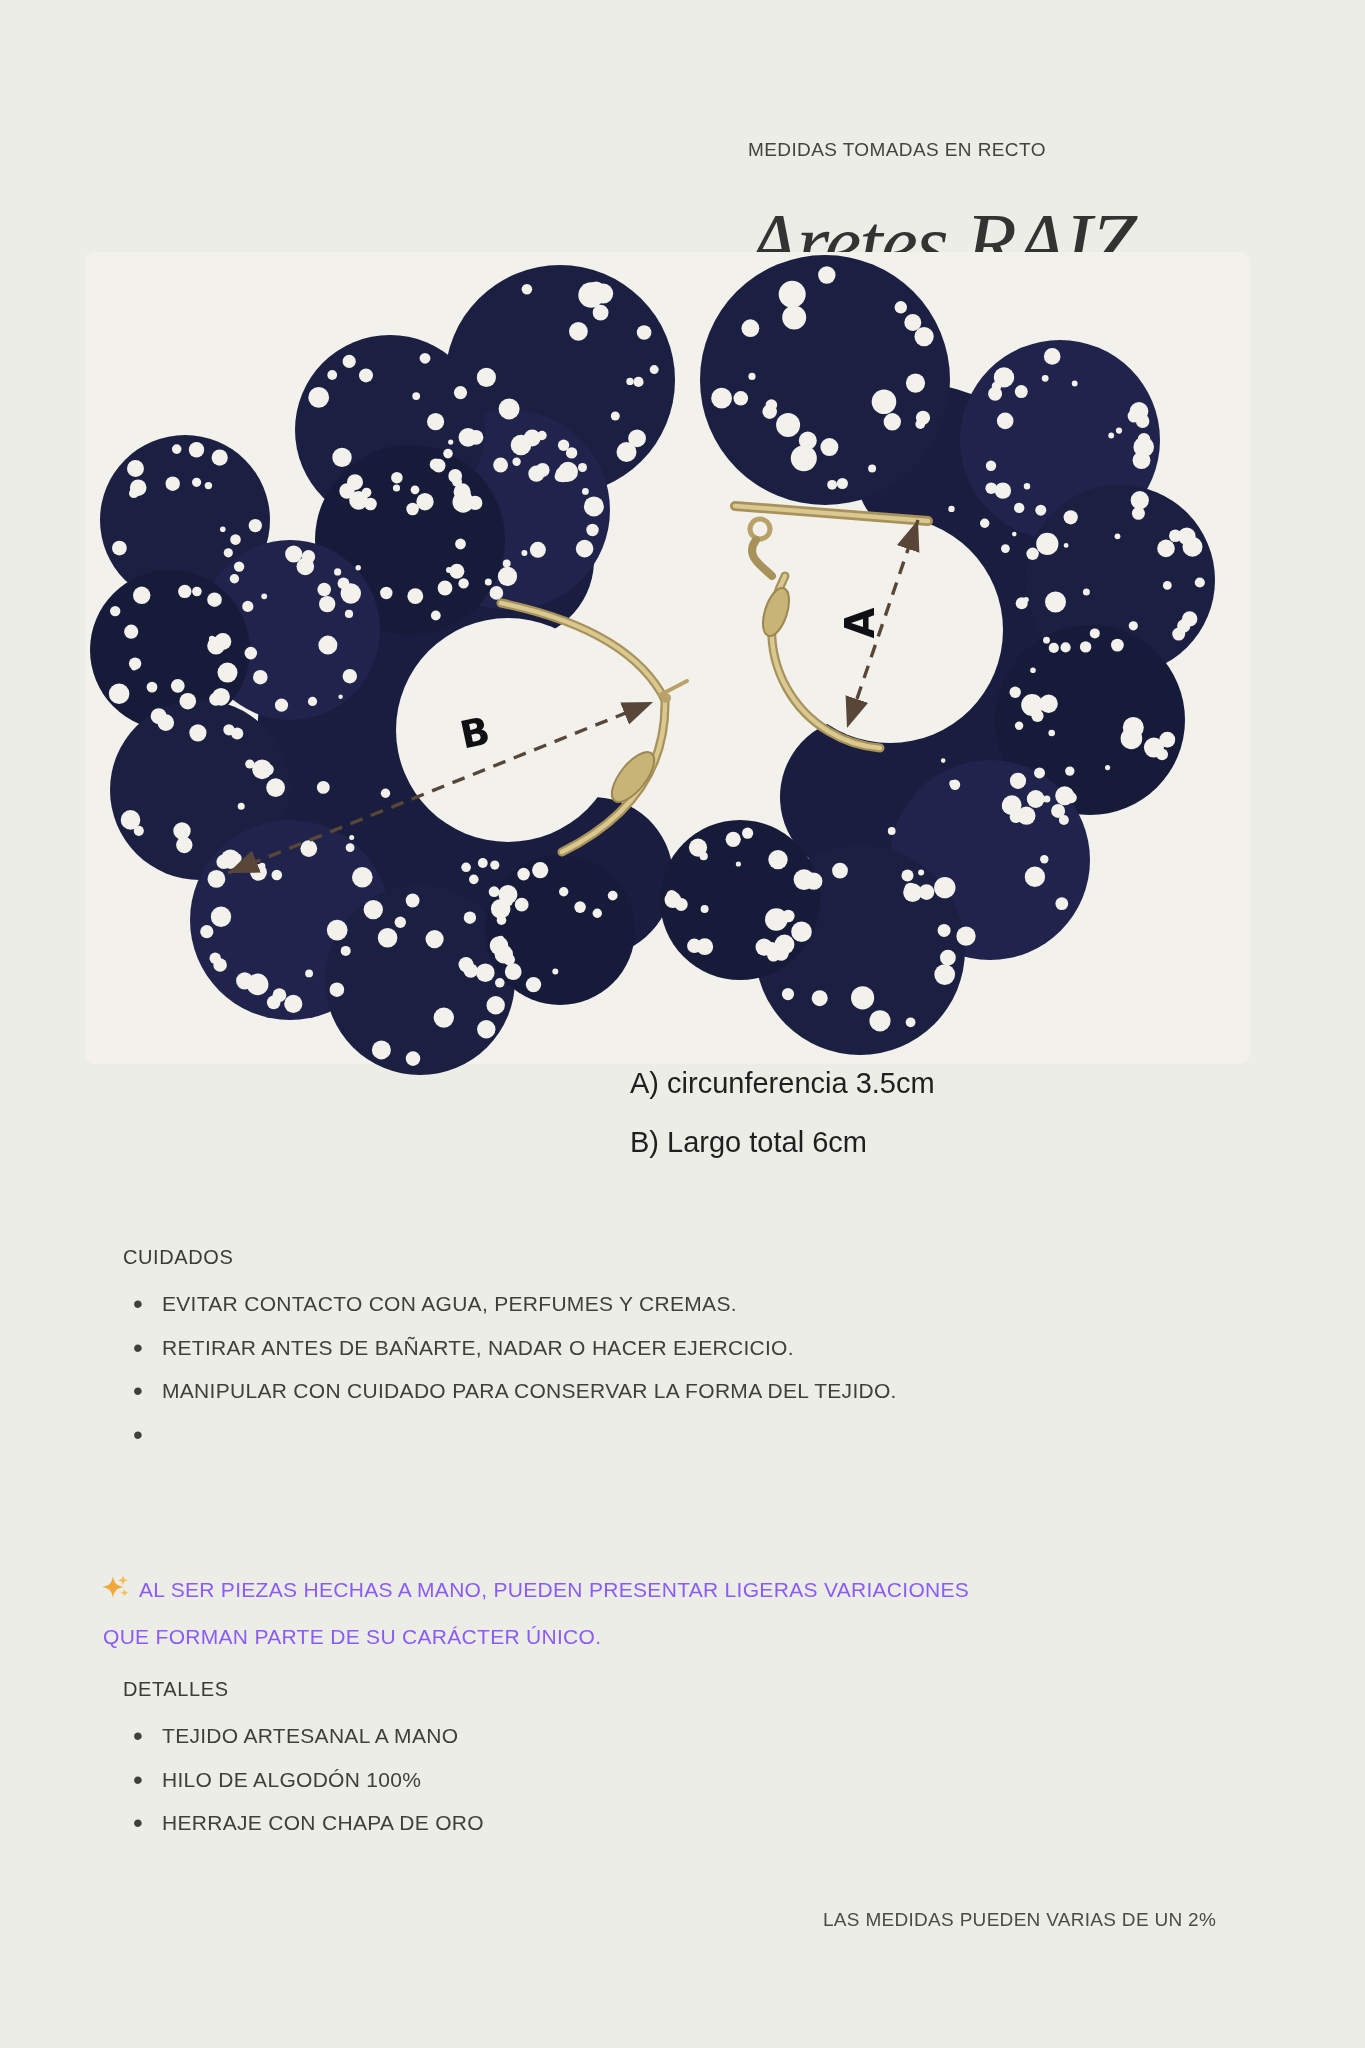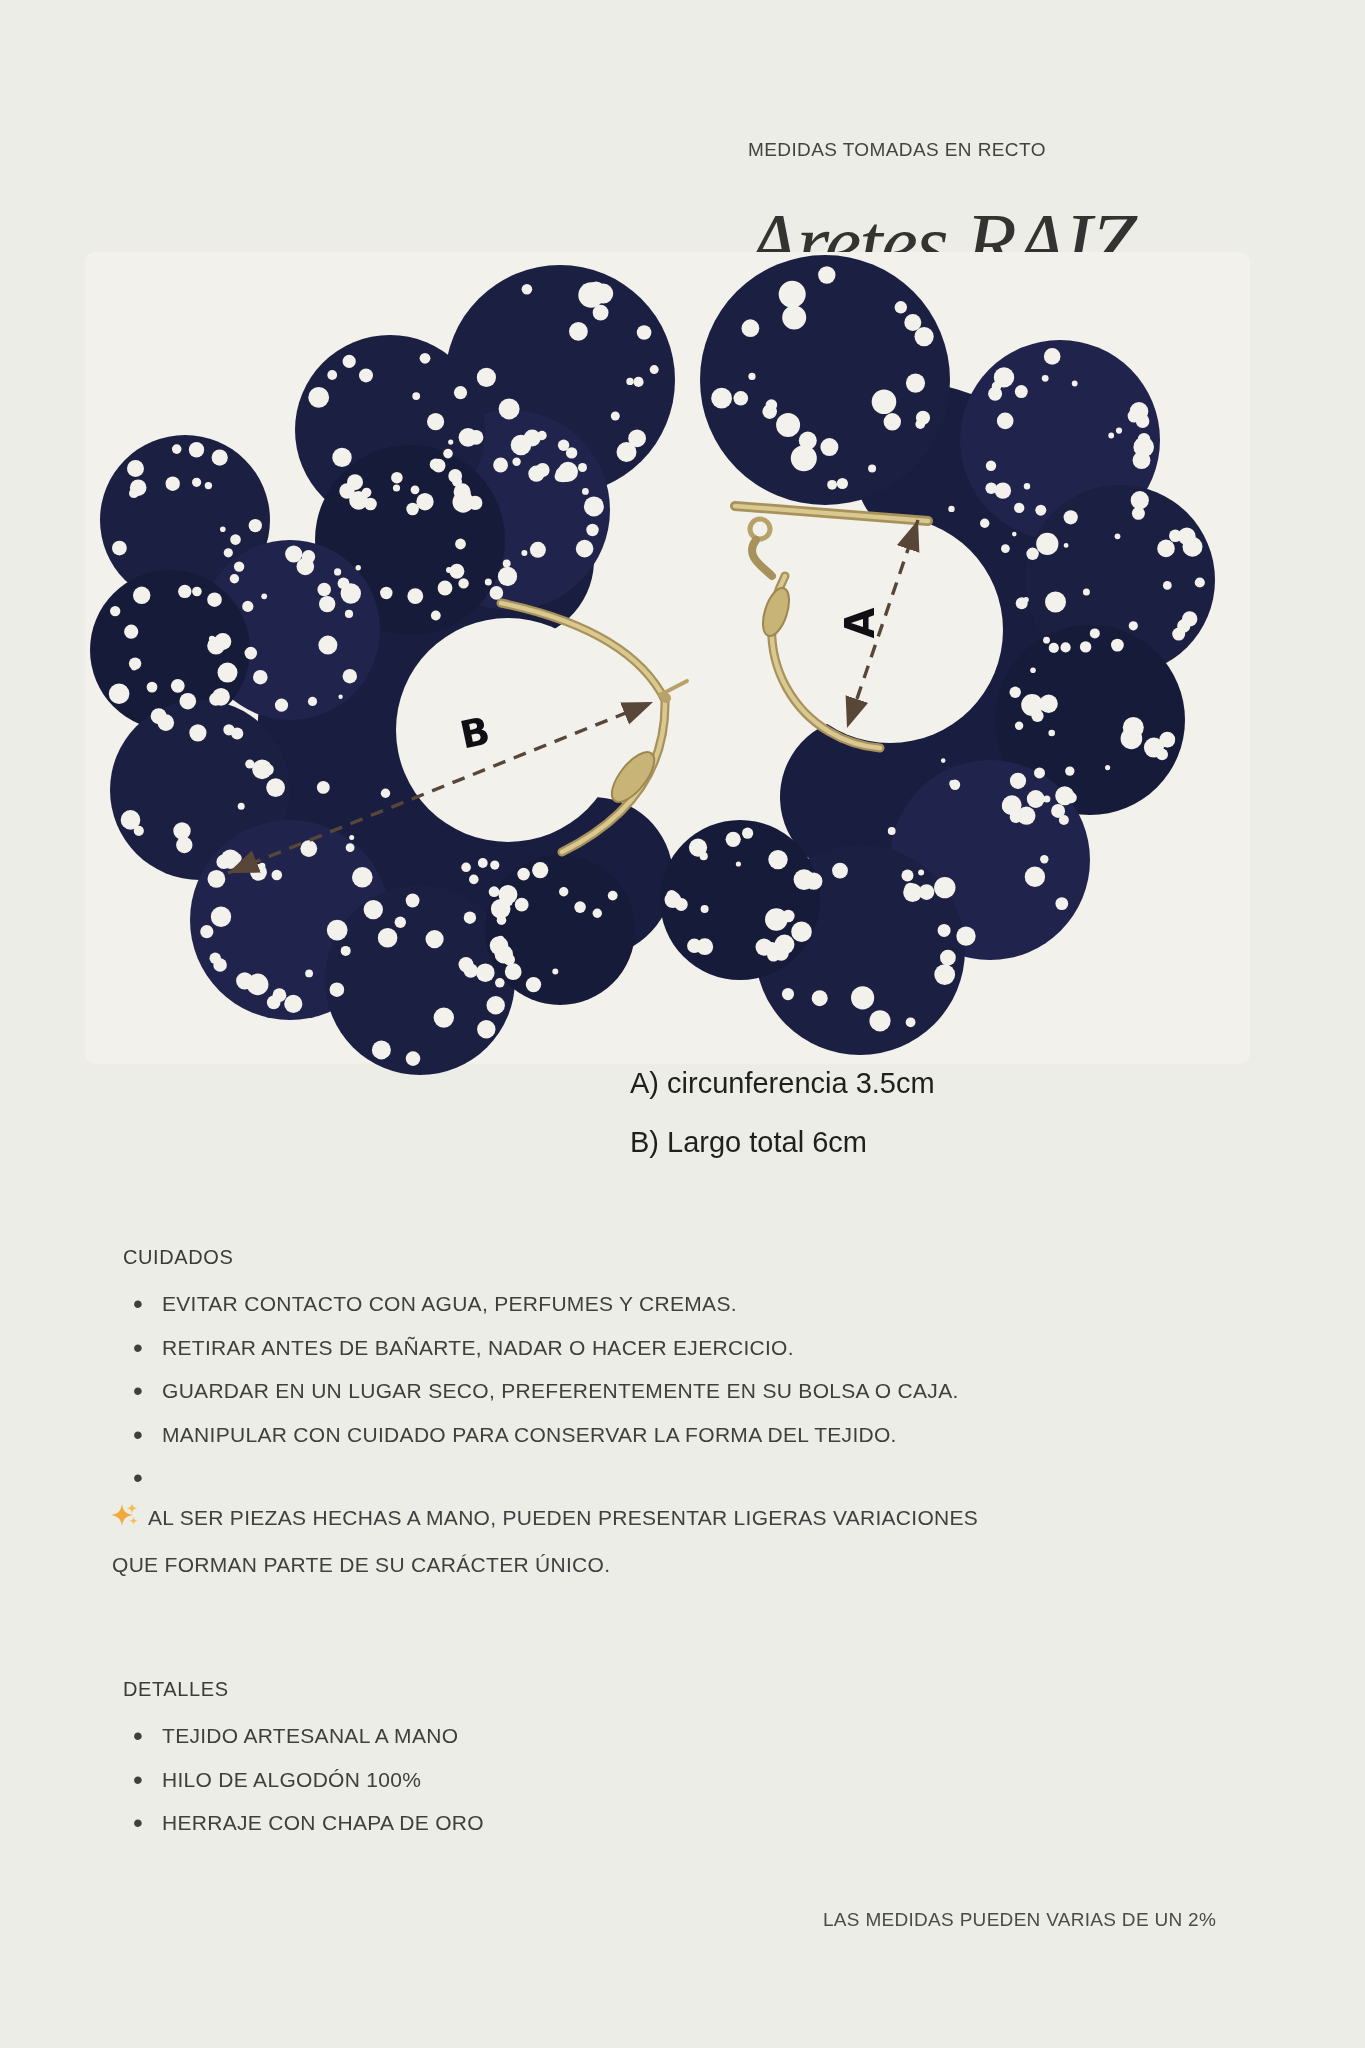--- a/index.html
+++ b/index.html
@@ -12,22 +12,22 @@
   .figure-wrap{position:absolute;left:60px;top:240px;width:1220px;height:840px;}
   .measurements{position:absolute;left:630px;top:1054px;font-size:29px;line-height:59px;color:#1f1f1d;}
   .section{position:absolute;left:123px;}
   .section h2{margin:0;font-size:20px;font-weight:400;letter-spacing:.6px;color:#3b3b38;}
   .section ul{list-style:none;margin:13px 0 0 0;padding:0;}
   .section li{position:relative;padding-left:39px;font-size:21px;line-height:43.5px;
               letter-spacing:.3px;color:#3f3f3c;min-height:43.5px;}
   .section li::before{content:"\2022";position:absolute;left:10px;top:0;font-size:28px;color:#3f3f3c;}
   #care{top:1246px;width:900px;}
   #details{top:1678px;width:700px;}
-  .note{position:absolute;left:103px;top:1496px;width:880px;font-size:21px;
-        line-height:43px;letter-spacing:.3px;color:#404040;margin-left:9px;}
+  .note{position:absolute;left:103px;top:1568px;width:880px;font-size:21px;
+        line-height:43px;letter-spacing:.3px;color:#8b5cf6;}
   .note .spark{display:inline-block;vertical-align:-4px;margin-right:9px;}
   .footnote{position:absolute;left:823px;top:1909px;font-size:19px;letter-spacing:.3px;color:#4b4b47;}
   svg text.mlabel{font-family:"DejaVu Sans",sans-serif;font-weight:700;fill:#101014;}
 </style>
 </head>
 <body>
 
 <div class="page">
 
   <div class="eyebrow">MEDIDAS TOMADAS EN RECTO</div>
@@ -477,21 +477,20 @@
   <div class="measurements">
     <div>A) circunferencia 3.5cm</div>
     <div>B) Largo total 6cm</div>
   </div>
 
   <section class="section" id="care">
     <h2>CUIDADOS</h2>
     <ul>
       <li><span>EVITAR CONTACTO CON AGUA, PERFUMES Y CREMAS.</span></li>
       <li><span>RETIRAR ANTES DE BAÑARTE, NADAR O HACER EJERCICIO.</span></li>
-      <li><span>GUARDAR EN UN LUGAR SECO, PREFERENTEMENTE EN SU BOLSA O CAJA.</span></li>
       <li><span>MANIPULAR CON CUIDADO PARA CONSERVAR LA FORMA DEL TEJIDO.</span></li>
       <li><span></span></li>
     </ul>
   </section>
 
   <div class="note">
     <div>
       <span class="spark">
         <svg width="27" height="27" viewBox="0 0 27 27">
           <path d="M10,2 C11,9 14,12 21,13 C14,14 11,17 10,24 C9,17 6,14 -1,13 C6,12 9,9 10,2" fill="#f2a93b"></path>

